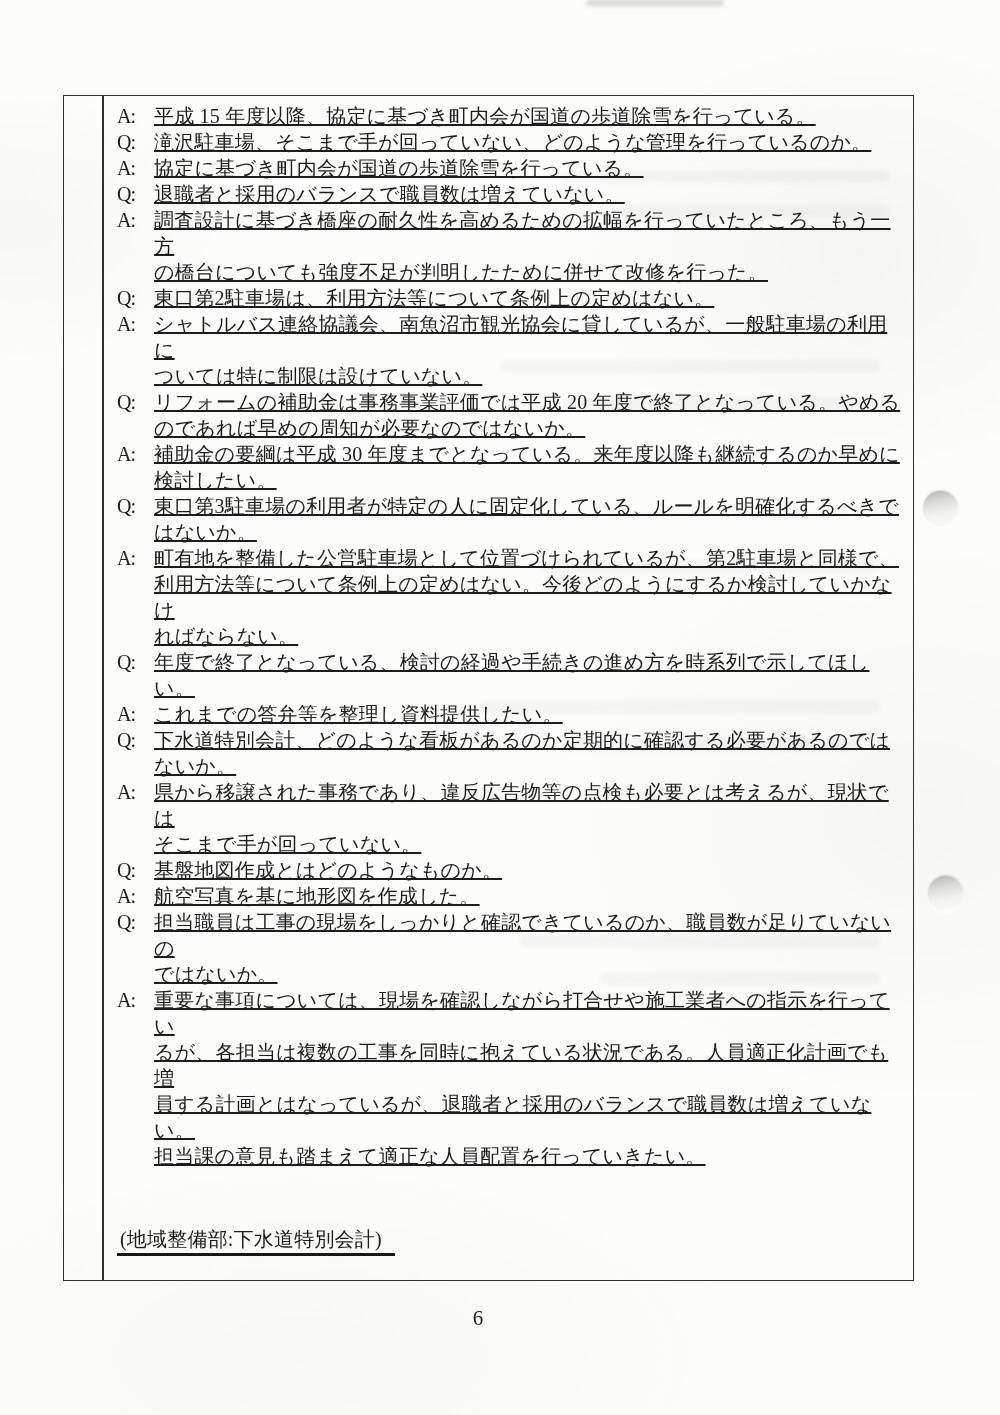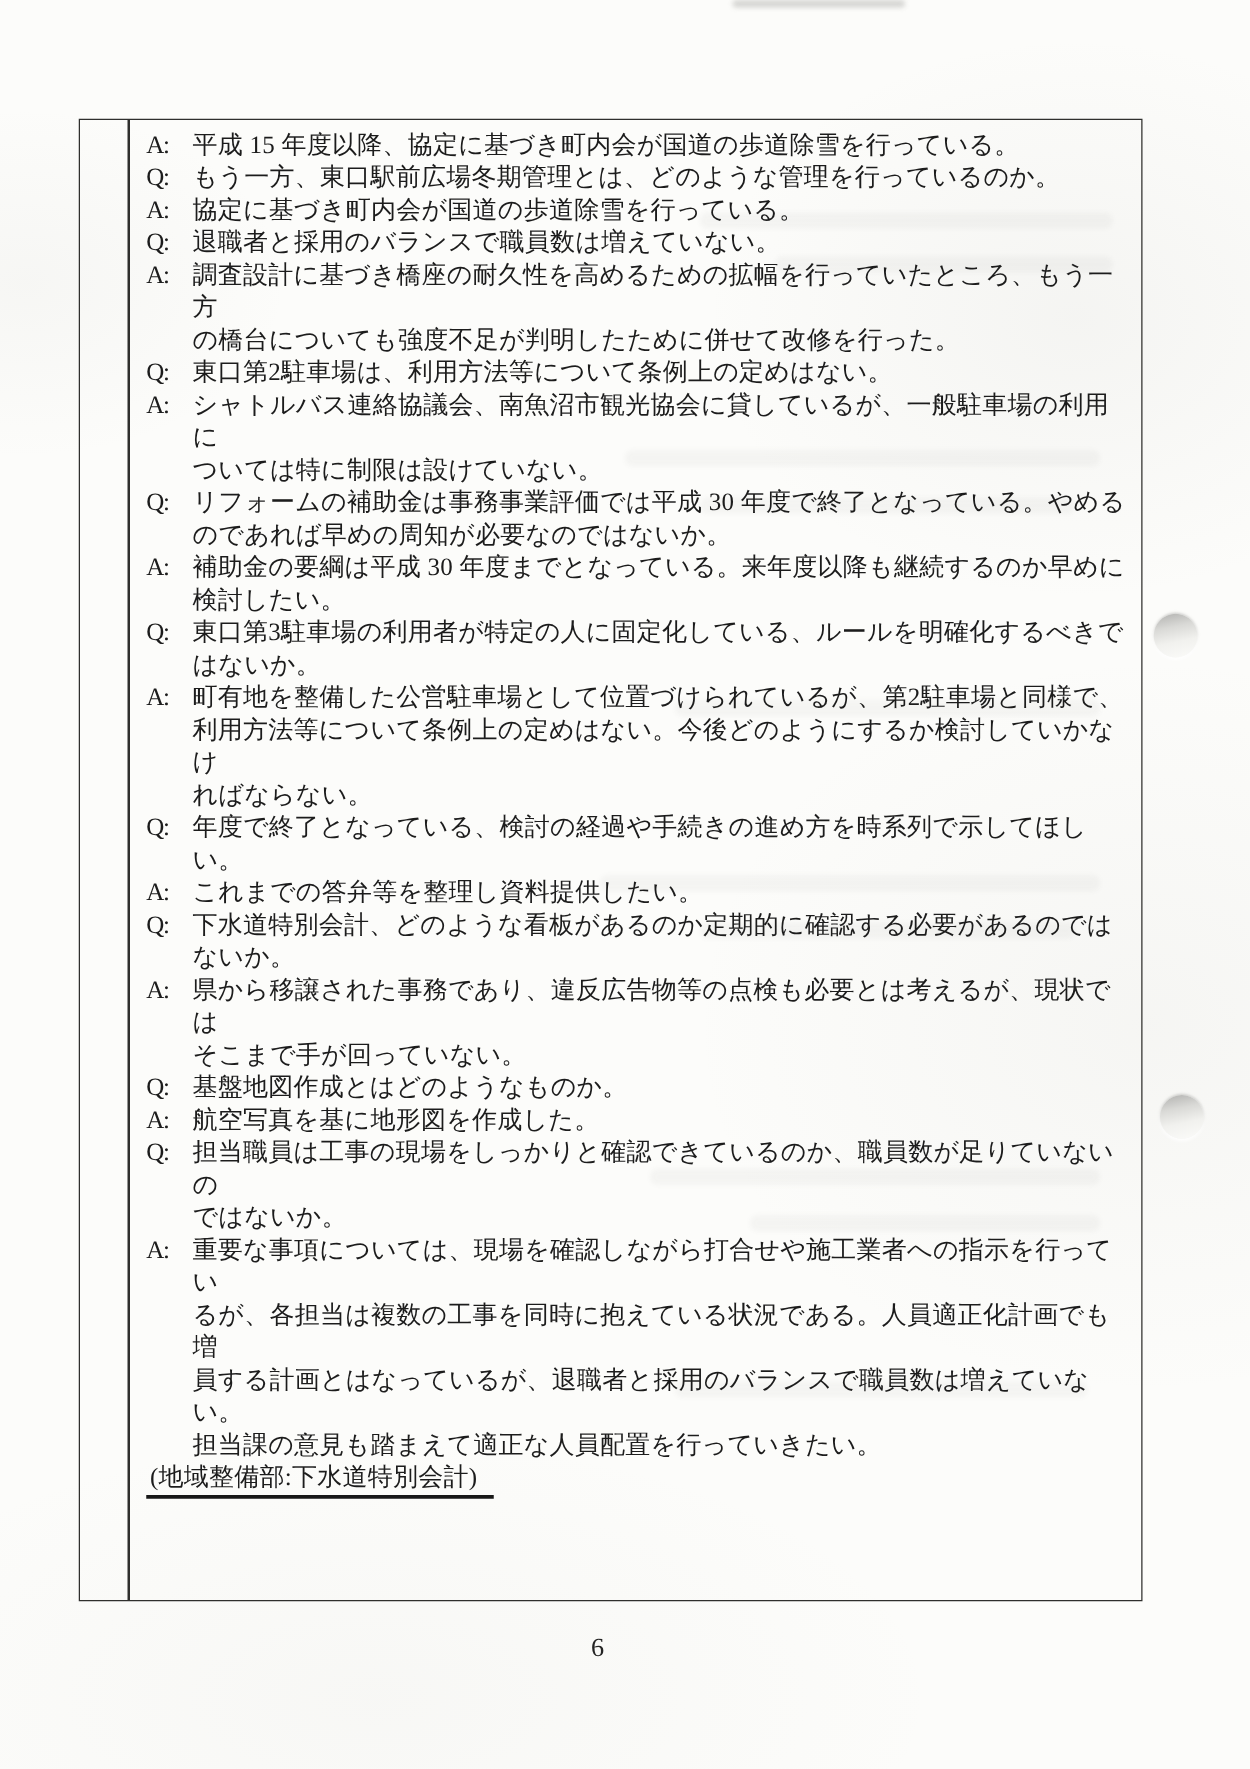--- a/index.html
+++ b/index.html
@@ -23,24 +23,24 @@
   .gutter-divider{
     position:absolute;left:38px;top:0;bottom:0;width:1.5px;background:#2f2f2d;
   }
   .content{
     position:absolute;left:40px;top:0;right:0;bottom:0;
     padding:7px 8px 0 13px;box-sizing:border-box;overflow:hidden;
   }
 
   .qa-row{display:flex;align-items:flex-start;font-size:20px;line-height:26px;}
   .qa-label{flex:0 0 37px;white-space:nowrap;letter-spacing:-1px;}
-  .qa-text{flex:1;white-space:pre-wrap;letter-spacing:0.2px;}
+  .qa-text{flex:1;white-space:pre-wrap;letter-spacing:0.2px;text-decoration:underline;}
 
   .section-heading{font-size:20px;line-height:26px;}
-  .section-heading.sewer{}
+  .section-heading.sewer{margin-top:57px;}
   .heading-underline{
     display:inline-block;border-bottom:3px solid #181818;
     padding:0 13px 1px 3px;letter-spacing:0.2px;
   }
 
   .page-number{
     position:absolute;top:1306px;left:438px;width:80px;text-align:center;
     font-size:21px;color:#242424;
   }
 
@@ -81,21 +81,21 @@
 <div class="doc-box">
   <div class="gutter-divider"></div>
   <div class="content">
 
     <div class="qa-row">
       <span class="qa-label">A:</span>
       <span class="qa-text">平成 15 年度以降、協定に基づき町内会が国道の歩道除雪を行っている。</span>
     </div>
     <div class="qa-row">
       <span class="qa-label">Q:</span>
-      <span class="qa-text">もう一方、東口駅前広場冬期管理とは、どのような管理を行っているのか。</span>
+      <span class="qa-text">滝沢駐車場、そこまで手が回っていない、どのような管理を行っているのか。</span>
     </div>
     <div class="qa-row">
       <span class="qa-label">A:</span>
       <span class="qa-text">協定に基づき町内会が国道の歩道除雪を行っている。</span>
     </div>
     <div class="qa-row">
       <span class="qa-label">Q:</span>
       <span class="qa-text">退職者と採用のバランスで職員数は増えていない。</span>
     </div>
     <div class="qa-row">
@@ -107,21 +107,21 @@
       <span class="qa-label">Q:</span>
       <span class="qa-text">東口第2駐車場は、利用方法等について条例上の定めはない。</span>
     </div>
     <div class="qa-row">
       <span class="qa-label">A:</span>
       <span class="qa-text">シャトルバス連絡協議会、南魚沼市観光協会に貸しているが、一般駐車場の利用に
 ついては特に制限は設けていない。</span>
     </div>
     <div class="qa-row">
       <span class="qa-label">Q:</span>
-      <span class="qa-text">リフォームの補助金は事務事業評価では平成 30 年度で終了となっている。やめる
+      <span class="qa-text">リフォームの補助金は事務事業評価では平成 20 年度で終了となっている。やめる
 のであれば早めの周知が必要なのではないか。</span>
     </div>
     <div class="qa-row">
       <span class="qa-label">A:</span>
       <span class="qa-text">補助金の要綱は平成 30 年度までとなっている。来年度以降も継続するのか早めに
 検討したい。</span>
     </div>
     <div class="qa-row">
       <span class="qa-label">Q:</span>
       <span class="qa-text">東口第3駐車場の利用者が特定の人に固定化している、ルールを明確化するべきで

